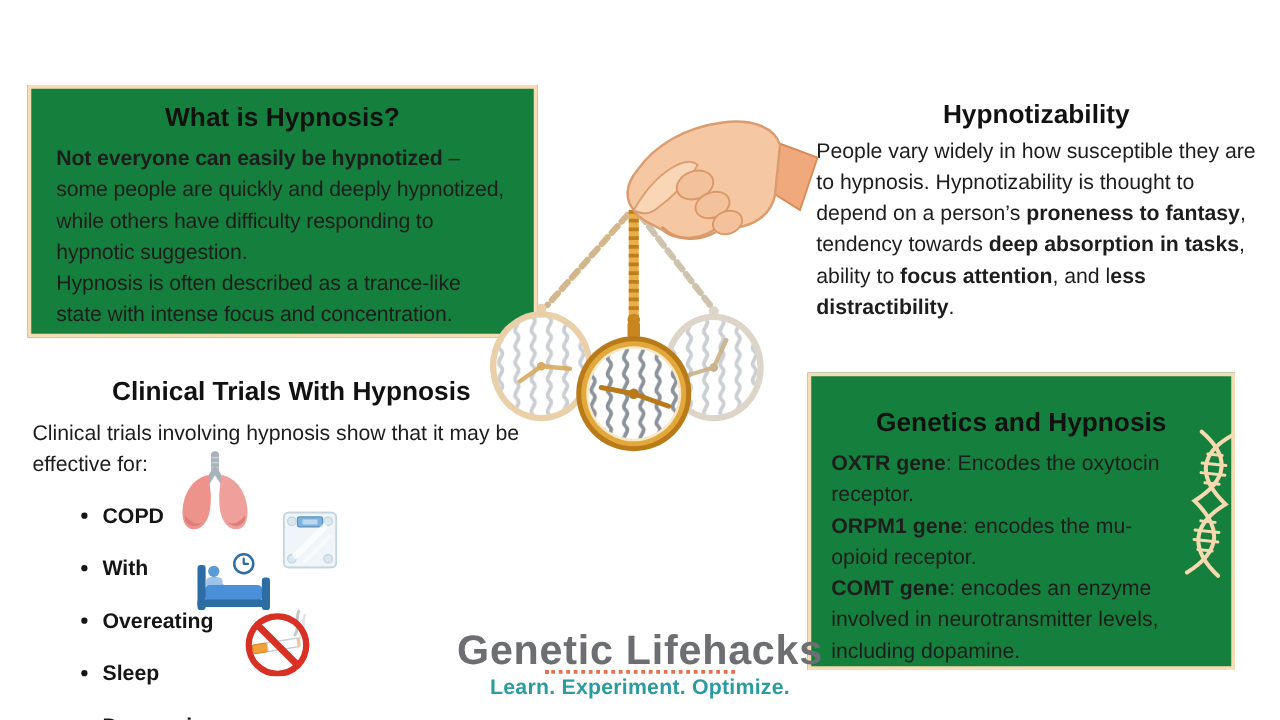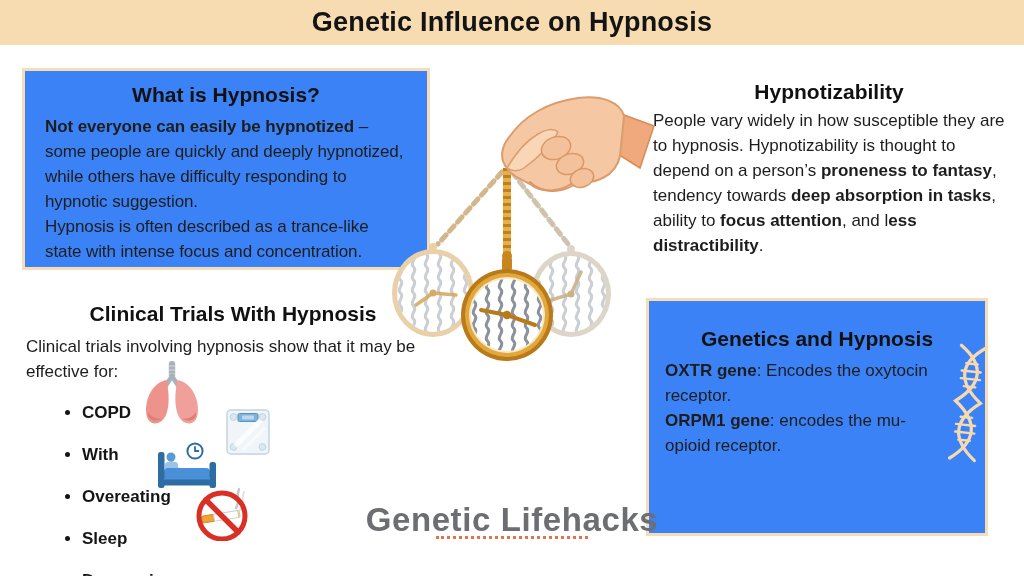--- a/index.html
+++ b/index.html
@@ -3,21 +3,21 @@
 <meta charset="utf-8">
 <style>
   html,body{margin:0;padding:0;background:#fff;}
   #page{position:relative;width:1024px;height:576px;background:#ffffff;overflow:hidden;
         font-family:"Liberation Sans",sans-serif;color:#1d1d1d;}
   
   .banner{position:absolute;top:0;left:0;width:1024px;height:45px;background:#f7dcb2;
           display:flex;align-items:center;justify-content:center;}
   .banner h1{margin:0;font-size:27px;font-weight:bold;color:#141414;letter-spacing:0.2px;}
   
-  .tanbox{position:absolute;background:#3b82f6;border:3px solid #f7ddb5;box-sizing:border-box;}
+  .tanbox{position:absolute;background:#15803d;border:3px solid #f7ddb5;box-sizing:border-box;}
   .box-what{left:22px;top:68px;width:408px;height:202px;padding:8px 20px;}
   .box-genetics{left:646px;top:298px;width:342px;height:238px;padding:22px 16px;}
   h2.sec{font-size:21px;font-weight:bold;text-align:center;margin:4px 0 7px;color:#111;}
   .body-txt{font-size:17px;line-height:25px;margin:0;}
   .box-what .body-txt{letter-spacing:-0.1px;}
   
   .sec-hypno{position:absolute;left:653px;top:76px;width:352px;}
   
   .sec-clinical{position:absolute;left:26px;top:298px;width:414px;}
   .sec-clinical h2{margin:4px 0 8px;}
@@ -39,23 +39,20 @@
   #clockicon{left:186px;top:442px;z-index:2;}
   #nosmoke{left:195px;top:487px;z-index:2;}
   #dna{left:944px;top:340px;z-index:2;}
   b{font-weight:bold;}
 </style>
 </head>
 <body>
 
 <div id="page">
 
-  <div class="banner">
-    <h1>Genetic Influence on Hypnosis</h1>
-  </div>
 
   <div class="tanbox box-what">
     <h2 class="sec">What is Hypnosis?</h2>
     <p class="body-txt"><b>Not everyone can easily be hypnotized</b><span> – some people are quickly and deeply hypnotized, while others have difficulty responding to hypnotic suggestion.</span></p>
     <p class="body-txt">Hypnosis is often described as a trance-like state with intense focus and concentration.</p>
   </div>
 
   <div class="sec-hypno">
     <h2 class="sec" style="margin-bottom:4px;">Hypnotizability</h2>
     <p class="body-txt"><span>People vary widely in how susceptible they are to hypnosis. Hypnotizability is thought to depend on a person’s </span><b>proneness to fantasy</b><span>, tendency towards </span><b>deep absorption in tasks</b><span>, ability to </span><b>focus attention</b><span>, and l</span><b>ess distractibility</b><span>.</span></p>
@@ -71,20 +68,21 @@
       <li>Sleep</li>
       <li>Depression</li>
       <li>Smoking</li>
     </ul>
   </div>
 
   <div class="tanbox box-genetics">
     <h2 class="sec">Genetics and Hypnosis</h2>
     <p class="body-txt"><b>OXTR gene</b><span>: Encodes the oxytocin receptor.</span></p>
     <p class="body-txt"><b>ORPM1 gene</b><span>: encodes the mu-opioid receptor.</span></p>
+    <p class="body-txt"><b>COMT gene</b><span>: encodes an enzyme involved in neurotransmitter levels, including dopamine.</span></p>
   </div>
 
   <svg id="dna" class="art" width="48" height="125" viewBox="0 0 50 125">
     <g transform="rotate(6 25 62)" stroke="#f6d9ae" fill="none" stroke-linecap="round">
       <path d="M38,4 C12,22 12,42 38,62 C12,82 12,102 38,122" stroke-width="3.4"></path>
       <path d="M12,4 C38,22 38,42 12,62 C38,82 38,102 12,122" stroke-width="3.4"></path>
       <line x1="19" y1="22" x2="31" y2="22" stroke-width="2.5"></line>
       <line x1="15" y1="30" x2="35" y2="30" stroke-width="2.5"></line>
       <line x1="15" y1="38" x2="35" y2="38" stroke-width="2.5"></line>
       <line x1="19" y1="46" x2="31" y2="46" stroke-width="2.5"></line>
@@ -207,15 +205,16 @@
         <ellipse cx="182" cy="82" rx="14" ry="10" transform="rotate(-20 182 82)"></ellipse>
         <ellipse cx="194" cy="96" rx="12" ry="9" transform="rotate(-20 194 96)"></ellipse>
       </g>
       <path d="M142,100 C152,110 170,112 184,104" stroke="#da9868" stroke-width="2" fill="none" stroke-linecap="round"></path>
     </g>
   </svg>
 
   <div class="logo">
     <div class="logo-name">Genetic Lifehacks</div>
     <div class="logo-dots"></div>
+    <div class="logo-tag">Learn. Experiment. Optimize.</div>
   </div>
 
 </div>
 
 </body></html>

